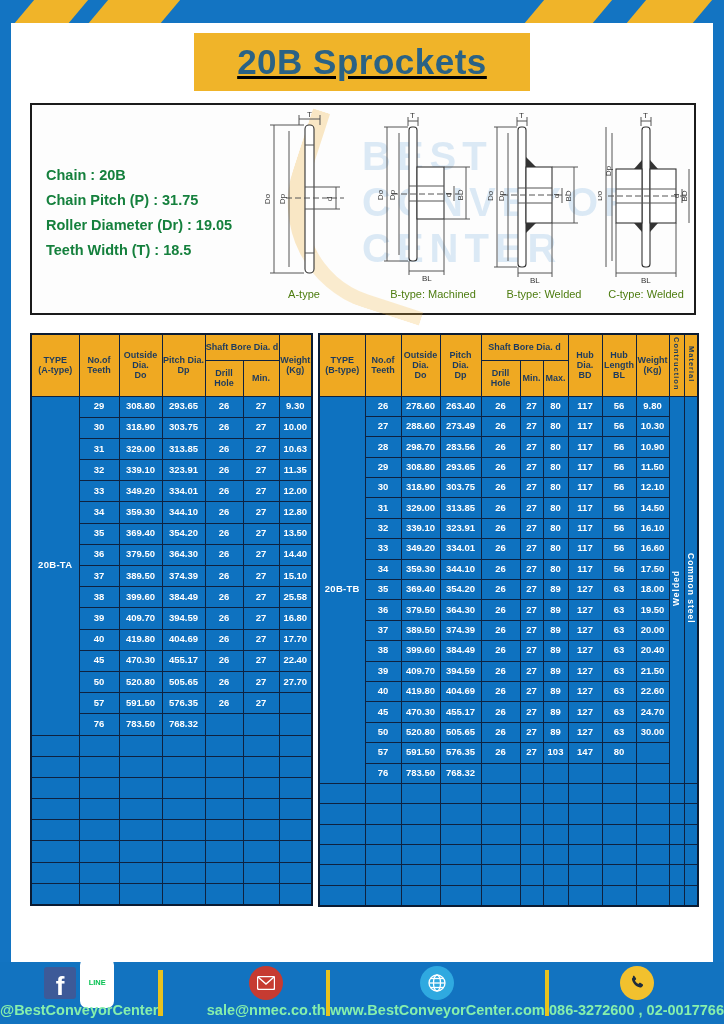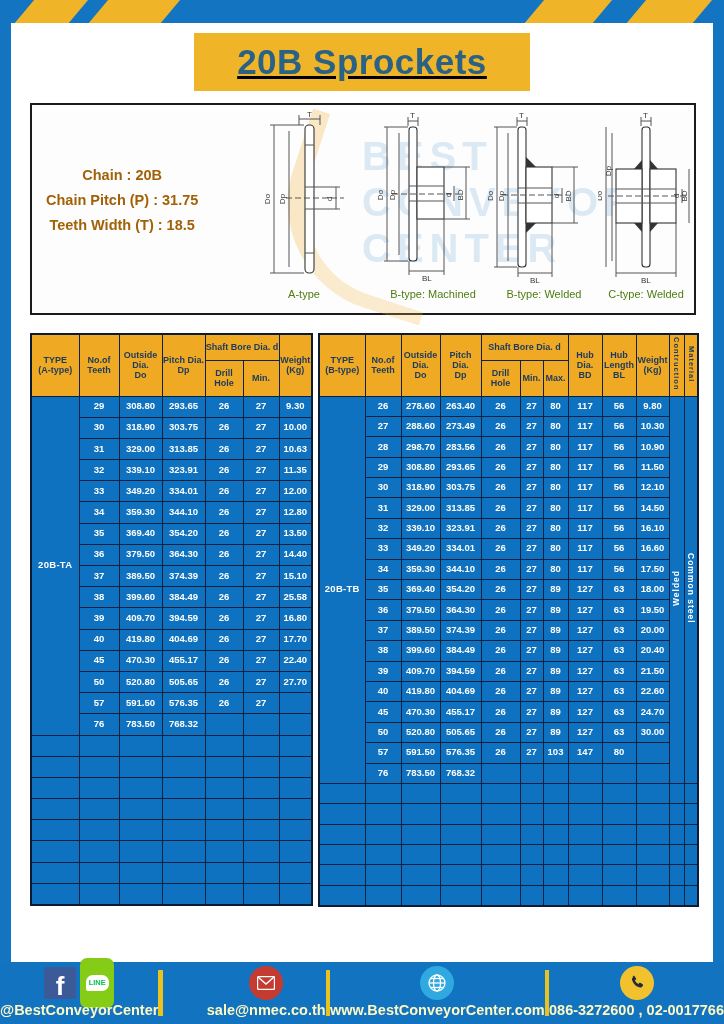--- a/index.html
+++ b/index.html
@@ -19,21 +19,21 @@
 
   
   .spec-panel{position:absolute;left:30px;top:103px;width:666px;height:212px;background:#fdfdfd;
     border:2px solid #1b1b1b;box-sizing:border-box;}
   .wm-text{position:absolute;left:330px;top:28px;width:330px;color:rgba(120,175,225,.25);
     font-weight:bold;font-size:40px;line-height:46px;letter-spacing:6px;z-index:0;overflow:hidden;height:150px;}
   .wm-swoosh{position:absolute;left:250px;top:25px;width:150px;height:160px;z-index:0;
     border-left:18px solid rgba(242,183,70,.30);border-bottom:14px solid rgba(242,183,70,.25);
     border-radius:0 0 0 110px;transform:rotate(18deg);}
   .spec-lines{position:absolute;left:14px;top:58px;z-index:2;}
-  .spec-lines div{color:#a16207;font-weight:bold;font-size:14.5px;line-height:25px;white-space:nowrap;text-align:center;}
+  .spec-lines div{color:#15803d;font-weight:bold;font-size:14.5px;line-height:25px;white-space:nowrap;}
   .diag{position:absolute;top:6px;z-index:1;text-align:center;}
   .diag svg{display:block;}
   .diag .dlabel{font-size:11px;color:#4d7c0f;margin-top:1px;font-weight:500;}
   .d-stroke{stroke:#555;stroke-width:1;fill:none;}
   .d-plate{stroke:#333;stroke-width:1.1;fill:#fff;}
   .d-txt{font-size:8px;fill:#333;font-family:"Liberation Sans",sans-serif;}
 
   
   table.sproc{position:absolute;border-collapse:collapse;table-layout:fixed;z-index:2;}
   table.sproc th, table.sproc td{border:1.5px solid #0e2240;box-sizing:border-box;padding:0;vertical-align:middle;text-align:center;line-height:1.15;}
@@ -52,24 +52,24 @@
   td .vtext{font-size:8.5px;}
   .vtext.flip{transform:rotate(180deg);}
 
   
   .footer{position:absolute;left:0;top:962px;width:724px;height:62px;background:#1273c0;
     display:flex;align-items:stretch;z-index:6;}
   .fgroup{display:flex;flex-direction:column;align-items:center;justify-content:flex-start;padding-top:3px;}
   .g1{width:170px;} .g2{width:131px;padding-left:44px;} .g3{width:221px;} .g4{width:185px;}
   .fdiv{width:5px;height:46px;background:#e8c21e;align-self:center;}
   .ficons{display:flex;gap:4px;align-items:center;height:36px;}
-  .flabel{color:#fef9c3;font-weight:bold;font-size:14.5px;margin-top:1px;white-space:nowrap;}
+  .flabel{color:#86efac;font-weight:bold;font-size:14.5px;margin-top:1px;white-space:nowrap;}
   .fb-icon{width:32px;height:32px;background:#3d5a98;color:#fff;font-weight:bold;font-size:26px;
     display:flex;align-items:flex-end;justify-content:center;border-radius:3px;line-height:.95;overflow:hidden;}
-  .line-icon{width:34px;height:50px;background:#84cc16;border-radius:7px;display:flex;align-items:center;justify-content:center;}
+  .line-icon{width:34px;height:50px;background:#ffffff;border-radius:7px;display:flex;align-items:center;justify-content:center;}
   .line-bubble{background:#fff;color:#06c152;font-weight:bold;font-size:7.5px;border-radius:7px 7px 7px 2px;
     padding:4px 3px;line-height:1;}
   .circle-ic{width:34px;height:34px;border-radius:50%;display:flex;align-items:center;justify-content:center;}
   .mail-ic{background:#c63b31;} .globe-ic{background:#2fa9e0;} .phone-ic{background:#f2c12e;}
 </style>
 </head>
 <body>
 
 <div class="page">
 
@@ -86,20 +86,21 @@
     <span>20B Sprockets</span>
   </div>
 
   <div class="spec-panel">
     <div class="wm-swoosh"></div>
     <div class="wm-text">BEST CONVEYOR CENTER</div>
 
     <div class="spec-lines">
       <div>Chain  : 20B</div>
       <div>Chain Pitch (P)  :  31.75</div>
+      <div>Roller Diameter (Dr)  : 19.05</div>
       <div>Teeth Width (T)  :  18.5</div>
     </div>
 
     <div class="diag" style="left:212px;width:120px;">
       <svg width="120" height="176" viewBox="0 0 120 176">
         <line class="d-stroke" x1="55" y1="8" x2="76" y2="8"></line>
         <line class="d-stroke" x1="55" y1="4" x2="55" y2="14"></line>
           <line class="d-stroke" x1="76" y1="4" x2="76" y2="14"></line>
         <text class="d-txt" x="63" y="6">T</text>
         <rect class="d-plate" x="61" y="14" width="9" height="148" rx="4"></rect>

